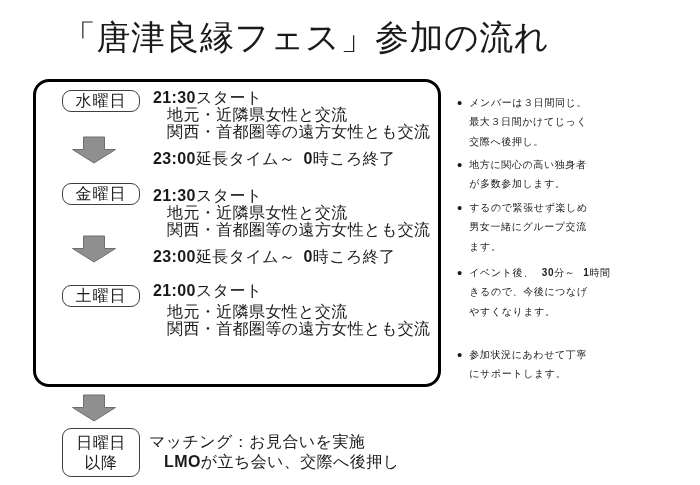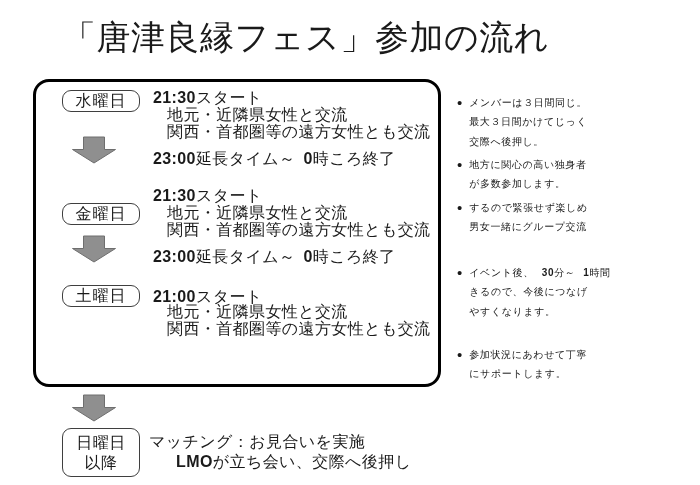--- a/index.html
+++ b/index.html
@@ -62,48 +62,48 @@
     <span>水曜日</span>
   </div>
   <div class="tline" style="left:145px;top:89px"><span class="num">21:30</span>スタート</div>
   <div class="tline" style="left:167px;top:106px">地元・近隣県女性と交流</div>
   <div class="tline" style="left:167px;top:123px">関西・首都圏等の遠方女性とも交流</div>
   <div class="tline" style="left:145px;top:150px"><span class="num">23:00</span>延長タイム～<span class="num">0</span>時ころ終了</div>
   <svg class="arrow" style="top:136px" width="46" height="28" viewBox="0 0 46 28">
     <polygon points="12.5,1 33.5,1 33.5,13.5 44.5,13.5 23,27 1.5,13.5 12.5,13.5"></polygon>
   </svg>
 
-  <div class="chip" style="top:203px">
+  <div class="chip" style="top:183px">
     <span>金曜日</span>
   </div>
   <div class="tline" style="left:145px;top:187px"><span class="num">21:30</span>スタート</div>
   <div class="tline" style="left:167px;top:204px">地元・近隣県女性と交流</div>
   <div class="tline" style="left:167px;top:221px">関西・首都圏等の遠方女性とも交流</div>
   <div class="tline" style="left:145px;top:248px"><span class="num">23:00</span>延長タイム～<span class="num">0</span>時ころ終了</div>
   <svg class="arrow" style="top:235px" width="46" height="28" viewBox="0 0 46 28">
     <polygon points="12.5,1 33.5,1 33.5,13.5 44.5,13.5 23,27 1.5,13.5 12.5,13.5"></polygon>
   </svg>
 
   <div class="chip" style="top:285px">
     <span>土曜日</span>
   </div>
-  <div class="tline" style="left:145px;top:288px"><span class="num">21:00</span>スタート</div>
+  <div class="tline" style="left:145px;top:282px"><span class="num">21:00</span>スタート</div>
   <div class="tline" style="left:167px;top:303px">地元・近隣県女性と交流</div>
   <div class="tline" style="left:167px;top:320px">関西・首都圏等の遠方女性とも交流</div>
 
   <svg class="arrow" style="top:394px" width="46" height="28" viewBox="0 0 46 28">
     <polygon points="12.5,1 33.5,1 33.5,13.5 44.5,13.5 23,27 1.5,13.5 12.5,13.5"></polygon>
   </svg>
 
   <div class="chip tall" style="top:428px">
     <span>日曜日</span>
     <span>以降</span>
   </div>
   <div class="tline" style="left:149px;top:433px">マッチング：お見合いを実施</div>
-  <div class="tline" style="left:168px;top:453px"><span class="num">LMO</span>が立ち会い、交際へ後押し</div>
+  <div class="tline" style="left:156px;top:453px"><span class="num">LMO</span>が立ち会い、交際へ後押し</div>
 
   <div class="bullet" style="top:93px">
     <span class="dot">•</span>
     <div>
       <div class="bline">メンバーは３日間同じ。</div>
       <div class="bline">最大３日間かけてじっく</div>
       <div class="bline">交際へ後押し。</div>
     </div>
   </div>
 
@@ -113,20 +113,21 @@
       <div class="bline">地方に関心の高い独身者</div>
       <div class="bline">が多数参加します。</div>
     </div>
   </div>
 
   <div class="bullet" style="top:198px">
     <span class="dot">•</span>
     <div>
       <div class="bline">するので緊張せず楽しめ</div>
       <div class="bline">男女一緒にグループ交流</div>
+      <div class="bline">ます。</div>
     </div>
   </div>
 
   <div class="bullet" style="top:263px">
     <span class="dot">•</span>
     <div>
       <div class="bline">イベント後、<span class="num">30</span>分～<span class="num">1</span>時間</div>
       <div class="bline">きるので、今後につなげ</div>
       <div class="bline">やすくなります。</div>
     </div>

